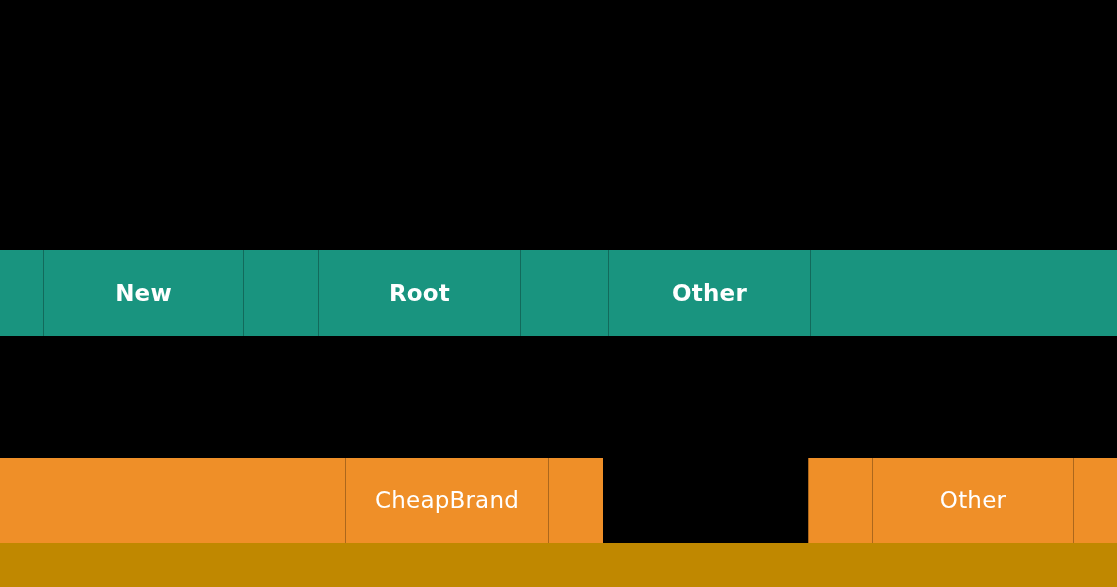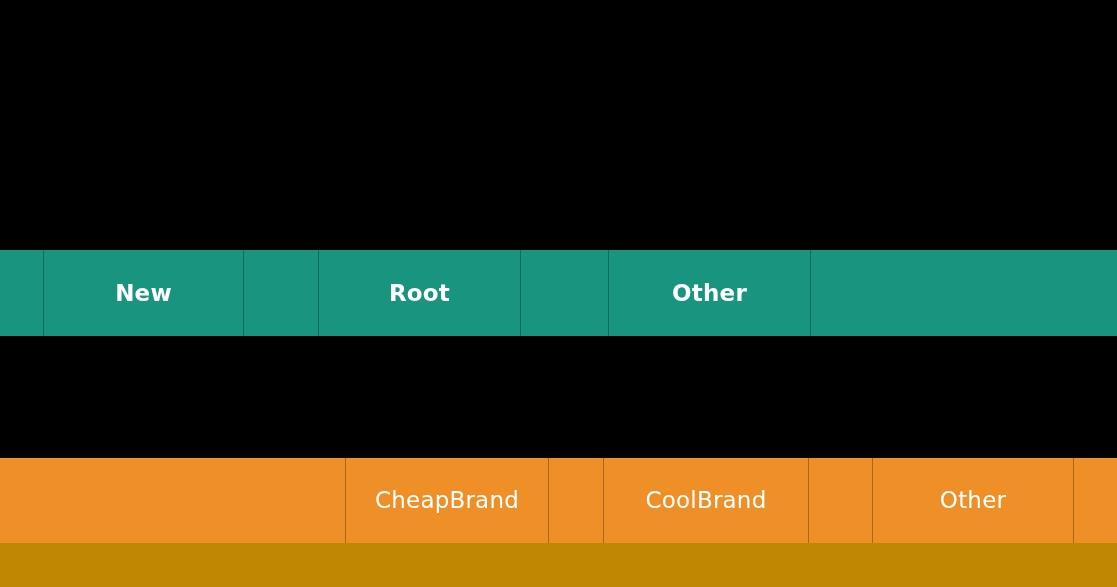--- a/index.html
+++ b/index.html
@@ -70,23 +70,20 @@
         <span class="node-label">Other</span>
       </div>
       <div class="node" style="left: 810px; width: 307px; background: rgb(25, 148, 127);"></div>
     </div>
     <div class="level-row row-orange" style="top: 458px; height: 85px;">
       <div class="node" style="left: 0px; width: 345px; background: rgb(239, 143, 40);"></div>
       <div class="node" style="left: 345px; width: 203px; background: rgb(239, 143, 40);">
         <span class="node-label">CheapBrand</span>
       </div>
       <div class="node" style="left: 548px; width: 55px; background: rgb(239, 143, 40);"></div>
-      <div class="node" style="left: 603px; width: 205px; background: rgb(239, 143, 40);">
-        <span class="node-label">CoolBrand</span>
-      </div>
       <div class="node" style="left: 808px; width: 64px; background: rgb(239, 143, 40);"></div>
       <div class="node" style="left: 872px; width: 201px; background: rgb(239, 143, 40);">
         <span class="node-label">Other</span>
       </div>
       <div class="node" style="left: 1073px; width: 44px; background: rgb(239, 143, 40);"></div>
     </div>
     <div class="level-row row-olive" style="top: 543px; height: 44px;">
       <div class="node" style="left: 0px; width: 1117px; background: rgb(192, 136, 0);"></div>
     </div>
   </div>

